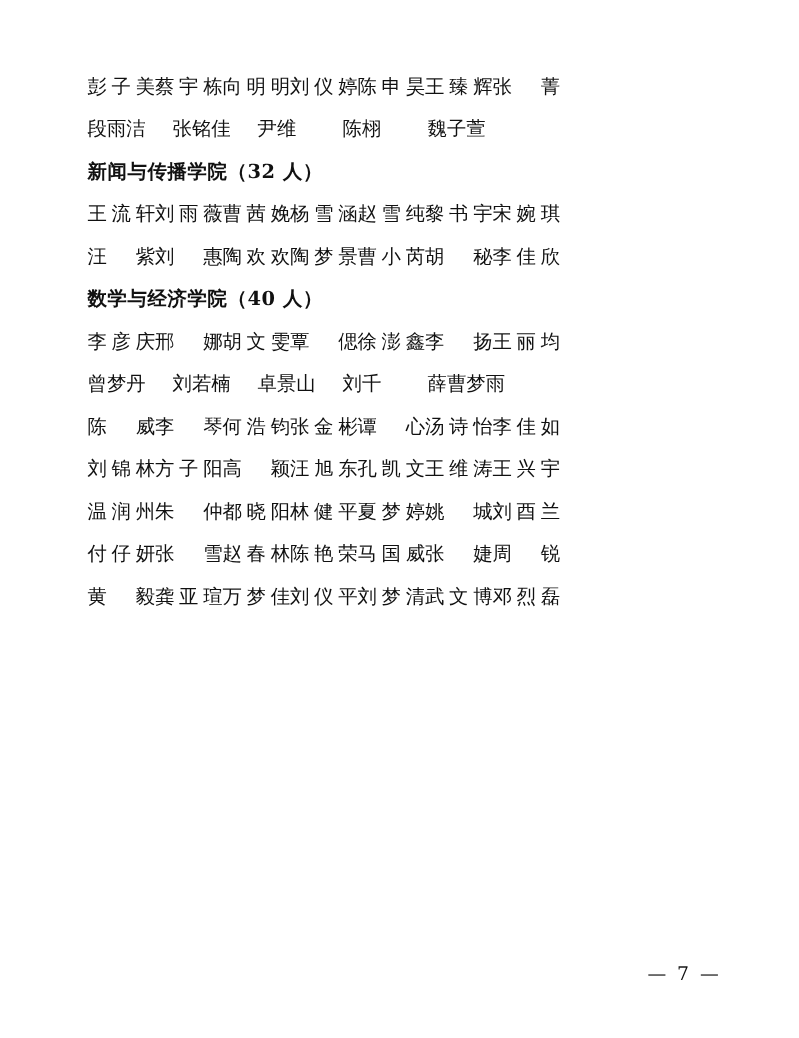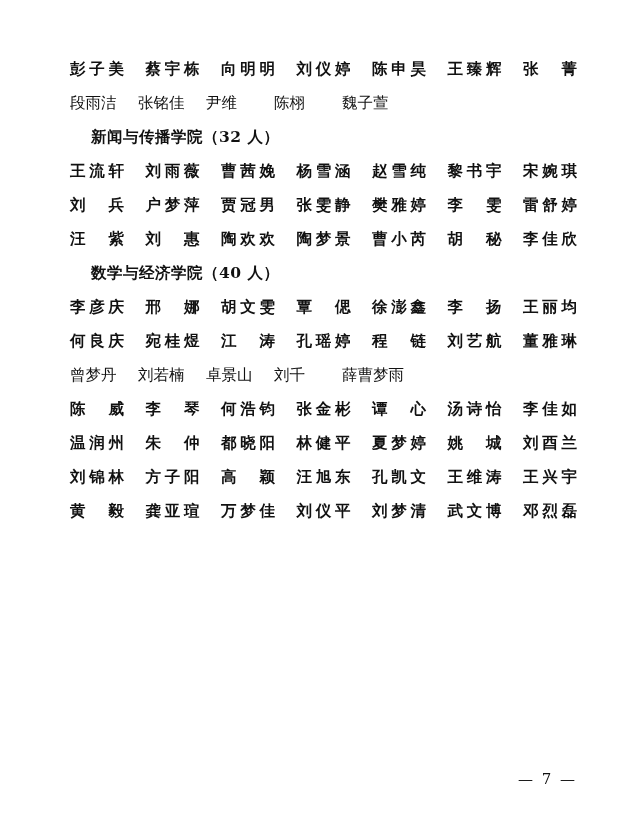--- a/index.html
+++ b/index.html
@@ -24,32 +24,30 @@
   .doc-body {
     position: relative;
   }
   .section-title {
     font-size: 15.5px;
     font-weight: bold;
     letter-spacing: 0.5px;
     line-height: 34px;
     height: 34px;
     white-space: nowrap;
-    margin-left: 21px;
   }
   .name-row {
     display: flex;
     height: 34px;
     line-height: 34px;
     font-size: 15.5px;
     white-space: nowrap;
   }
   .name-row.justify {
-    justify-content: space-between;
-    font-weight: bold;
+    justify-content: flex-start;
   }
   .name-cell {
     display: inline-block;
     text-align: justify;
     text-align-last: justify;
   }
   .name-row:not(.justify) .name-cell {
     margin-right: 14px;
     text-align-last: auto;
   }
@@ -89,89 +87,80 @@
       <div class="name-row justify">
         <span class="name-cell name-3">王流轩</span>
         <span class="name-cell name-3">刘雨薇</span>
         <span class="name-cell name-3">曹茜娩</span>
         <span class="name-cell name-3">杨雪涵</span>
         <span class="name-cell name-3">赵雪纯</span>
         <span class="name-cell name-3">黎书宇</span>
         <span class="name-cell name-3">宋婉琪</span>
       </div>
       <div class="name-row justify">
-        <span class="name-cell name-2">刘兵</span>
-        <span class="name-cell name-3">户梦萍</span>
-        <span class="name-cell name-3">贾冠男</span>
-        <span class="name-cell name-3">张雯静</span>
-        <span class="name-cell name-3">樊雅婷</span>
-        <span class="name-cell name-2">李雯</span>
-        <span class="name-cell name-3">雷舒婷</span>
-      </div>
-      <div class="name-row justify">
         <span class="name-cell name-2">汪紫</span>
         <span class="name-cell name-2">刘惠</span>
         <span class="name-cell name-3">陶欢欢</span>
         <span class="name-cell name-3">陶梦景</span>
         <span class="name-cell name-3">曹小芮</span>
         <span class="name-cell name-2">胡秘</span>
         <span class="name-cell name-3">李佳欣</span>
       </div>
       <div class="section-title">数学与经济学院（40 人）</div>
       <div class="name-row justify">
         <span class="name-cell name-3">李彦庆</span>
         <span class="name-cell name-2">邢娜</span>
         <span class="name-cell name-3">胡文雯</span>
         <span class="name-cell name-2">覃偲</span>
         <span class="name-cell name-3">徐澎鑫</span>
         <span class="name-cell name-2">李扬</span>
         <span class="name-cell name-3">王丽均</span>
       </div>
-      <div class="name-row justify">
-        <span class="name-cell name-3">何良庆</span>
-        <span class="name-cell name-3">宛桂煜</span>
-        <span class="name-cell name-2">江涛</span>
-        <span class="name-cell name-3">孔瑶婷</span>
-        <span class="name-cell name-2">程链</span>
-        <span class="name-cell name-3">刘艺航</span>
-        <span class="name-cell name-3">董雅琳</span>
-      </div>
       <div class="name-row">
         <span class="name-cell name-3">曾梦丹</span>
         <span class="name-cell name-3">刘若楠</span>
         <span class="name-cell name-3">卓景山</span>
         <span class="name-cell name-2">刘千</span>
         <span class="name-cell name-3">薛曹梦雨</span>
       </div>
       <div class="name-row justify">
         <span class="name-cell name-2">陈威</span>
         <span class="name-cell name-2">李琴</span>
         <span class="name-cell name-3">何浩钧</span>
         <span class="name-cell name-3">张金彬</span>
         <span class="name-cell name-2">谭心</span>
         <span class="name-cell name-3">汤诗怡</span>
         <span class="name-cell name-3">李佳如</span>
       </div>
       <div class="name-row justify">
+        <span class="name-cell name-3">刘锦林</span>
+        <span class="name-cell name-3">方子阳</span>
+        <span class="name-cell name-2">高颖</span>
+        <span class="name-cell name-3">汪旭东</span>
+        <span class="name-cell name-3">孔凯文</span>
+        <span class="name-cell name-3">王维涛</span>
+        <span class="name-cell name-3">王兴宇</span>
+      </div>
+      <div class="name-row justify">
         <span class="name-cell name-3">温润州</span>
         <span class="name-cell name-2">朱仲</span>
         <span class="name-cell name-3">都晓阳</span>
         <span class="name-cell name-3">林健平</span>
         <span class="name-cell name-3">夏梦婷</span>
         <span class="name-cell name-2">姚城</span>
         <span class="name-cell name-3">刘酉兰</span>
       </div>
       <div class="name-row justify">
-        <span class="name-cell name-3">刘锦林</span>
-        <span class="name-cell name-3">方子阳</span>
-        <span class="name-cell name-2">高颖</span>
-        <span class="name-cell name-3">汪旭东</span>
-        <span class="name-cell name-3">孔凯文</span>
-        <span class="name-cell name-3">王维涛</span>
-        <span class="name-cell name-3">王兴宇</span>
+        <span class="name-cell name-3">付仔妍</span>
+        <span class="name-cell name-2">张雪</span>
+        <span class="name-cell name-3">赵春林</span>
+        <span class="name-cell name-3">陈艳荣</span>
+        <span class="name-cell name-3">马国威</span>
+        <span class="name-cell name-2">张婕</span>
+        <span class="name-cell name-2">周锐</span>
       </div>
       <div class="name-row justify">
         <span class="name-cell name-2">黄毅</span>
         <span class="name-cell name-3">龚亚瑄</span>
         <span class="name-cell name-3">万梦佳</span>
         <span class="name-cell name-3">刘仪平</span>
         <span class="name-cell name-3">刘梦清</span>
         <span class="name-cell name-3">武文博</span>
         <span class="name-cell name-3">邓烈磊</span>
       </div>

